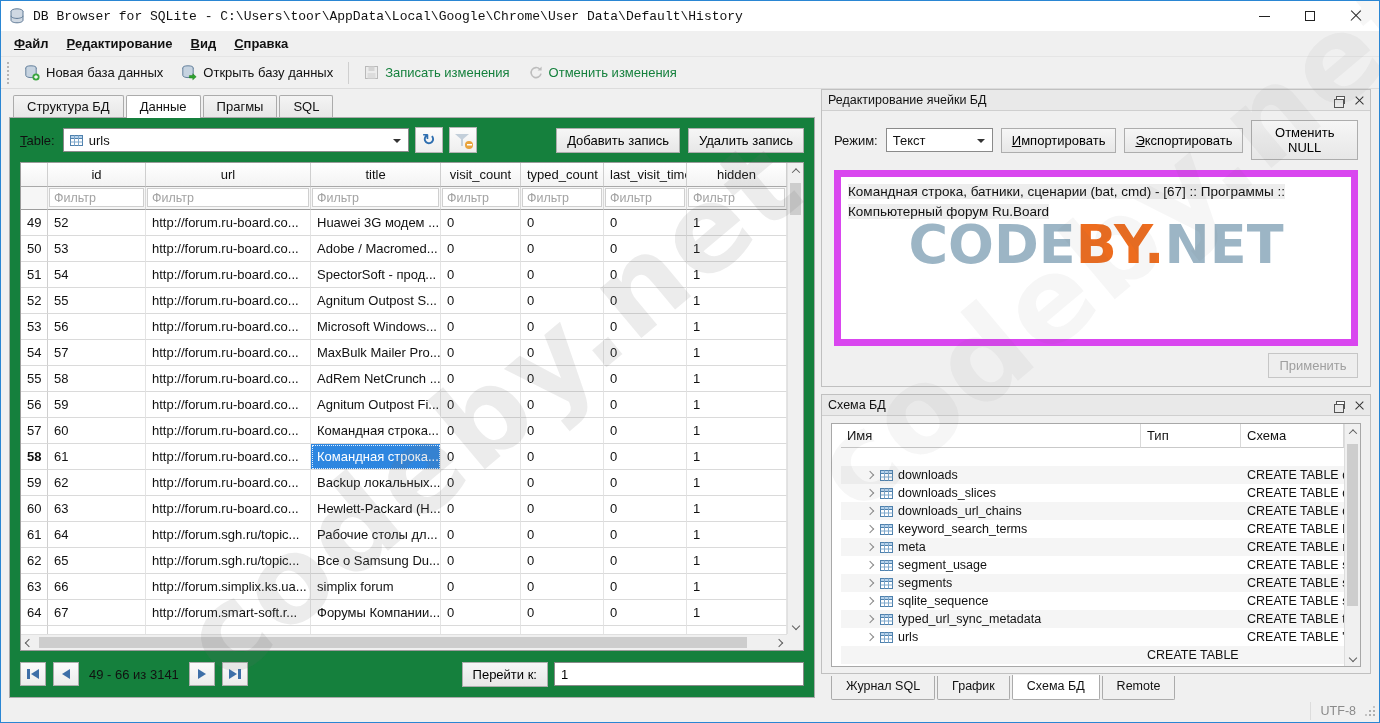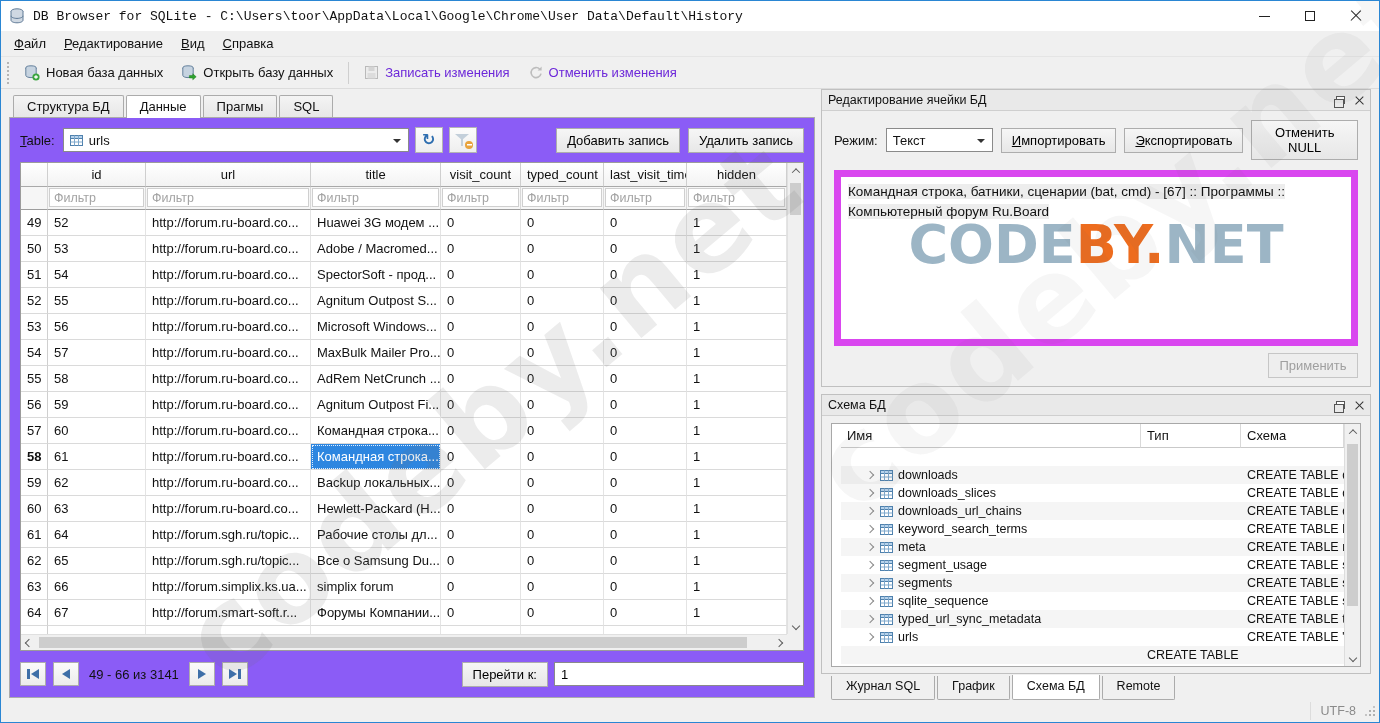--- a/index.html
+++ b/index.html
@@ -14,41 +14,41 @@
   .winbtns { margin-left:auto; display:flex; height:30px; }
   .winbtn { width:46px; height:30px; display:flex; align-items:center; justify-content:center; }
   .ico-min { width:11px; border-top:1px solid #222; }
   .ico-max { width:10px; height:10px; border:1px solid #222; }
   .ico-x { position:relative; width:12px; height:12px; }
   .ico-x::before,.ico-x::after { content:""; position:absolute; left:-1px; top:5px; width:14px; height:1.4px; background:#222; }
   .ico-x::before { transform:rotate(45deg);} .ico-x::after { transform:rotate(-45deg);}
 
   
   .menubar { height:26px; background:#f0f0f0; display:flex; align-items:center; padding-left:4px; border-bottom:1px solid #e5e5e5;}
-  .menu-item { padding:3px 9px; cursor:default; }
+  .menu-item { padding:3px 9px; cursor:default;font-weight:bold; }
   .menu-item::first-letter { text-decoration:underline; }
   .toolbar { height:32px; display:flex; align-items:center; padding-left:4px; border-bottom:1px solid #dcdcdc; }
   .tb-handle { height:22px; border-left:2px dotted #b5b5b5; margin:0 6px 0 2px; }
   .tb-btn { display:flex; align-items:center; gap:6px; padding:4px 9px; font-size:13px; }
-  .tb-btn.disabled { color:#6d28d9; }
+  .tb-btn.disabled { color:#15803d; }
   .tb-sep { width:1px; height:22px; background:#cfcfcf; margin:0 6px; }
 
   
   .main { position:absolute; top:88px; bottom:22px; left:0; right:0; display:flex; }
   .left-pane { width:814px; padding:6px 0 12px 8px; display:flex; flex-direction:column; }
   .splitter { width:6px; }
   .right-pane { flex:1; padding:0 8px 0 0; display:flex; flex-direction:column; }
 
   
   .tabs { display:flex; height:24px; padding-left:4px; }
   .tab { padding:3px 13px; border:1px solid #ababab; border-bottom:none; background:linear-gradient(#f4f4f4,#e7e7e7);
     margin-right:2px; border-radius:2px 2px 0 0; font-size:13px; }
   .tab.active { background:#fff; position:relative; z-index:2; margin-bottom:-1px; padding-bottom:4px; }
 
-  .tabpage { flex:1; border:1px solid #ababab; background:#8b5cf6; padding:8px 10px; display:flex; flex-direction:column; }
+  .tabpage { flex:1; border:1px solid #ababab; background:#15803d; padding:8px 10px; display:flex; flex-direction:column; }
 
   
   .ctrl-row { display:flex; align-items:center; height:28px; margin-bottom:8px; }
   .lbl-table { margin-right:8px; }
   .lbl-table::first-letter { text-decoration:underline; }
   .combo { display:flex; align-items:center; background:#fff; border:1px solid #8a8a8a; height:24px; padding:0 6px; position:relative; }
   .combo .arrow { position:absolute; right:7px; top:10px; width:0; height:0;
     border-left:4px solid transparent; border-right:4px solid transparent; border-top:4px solid #333; }
   .combo-table { width:346px; }
   .combo-table .val { margin-left:6px; }

